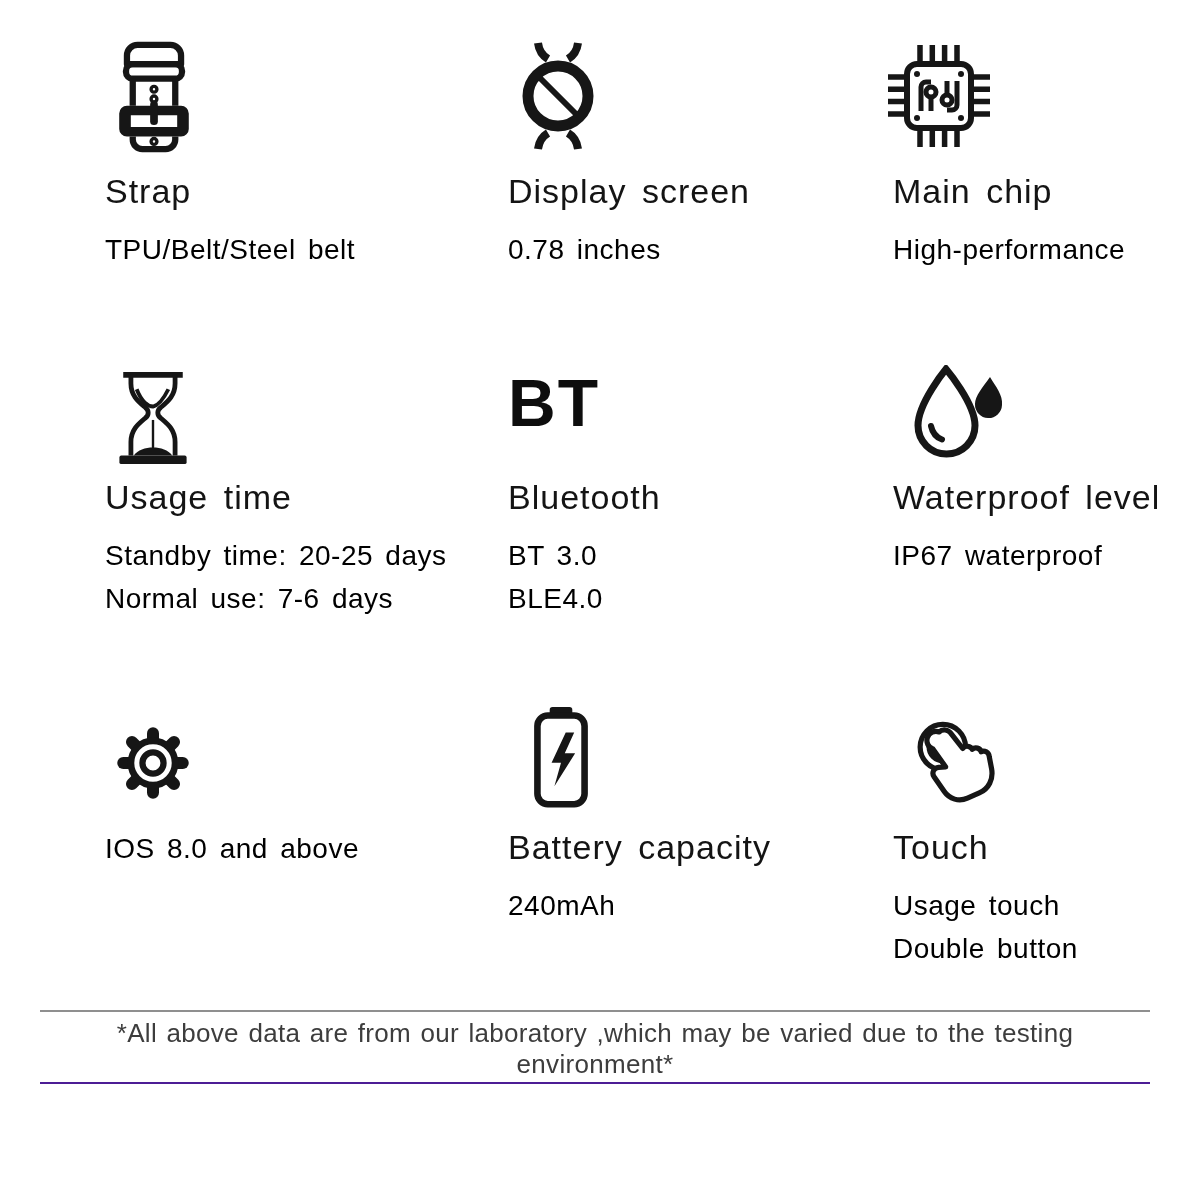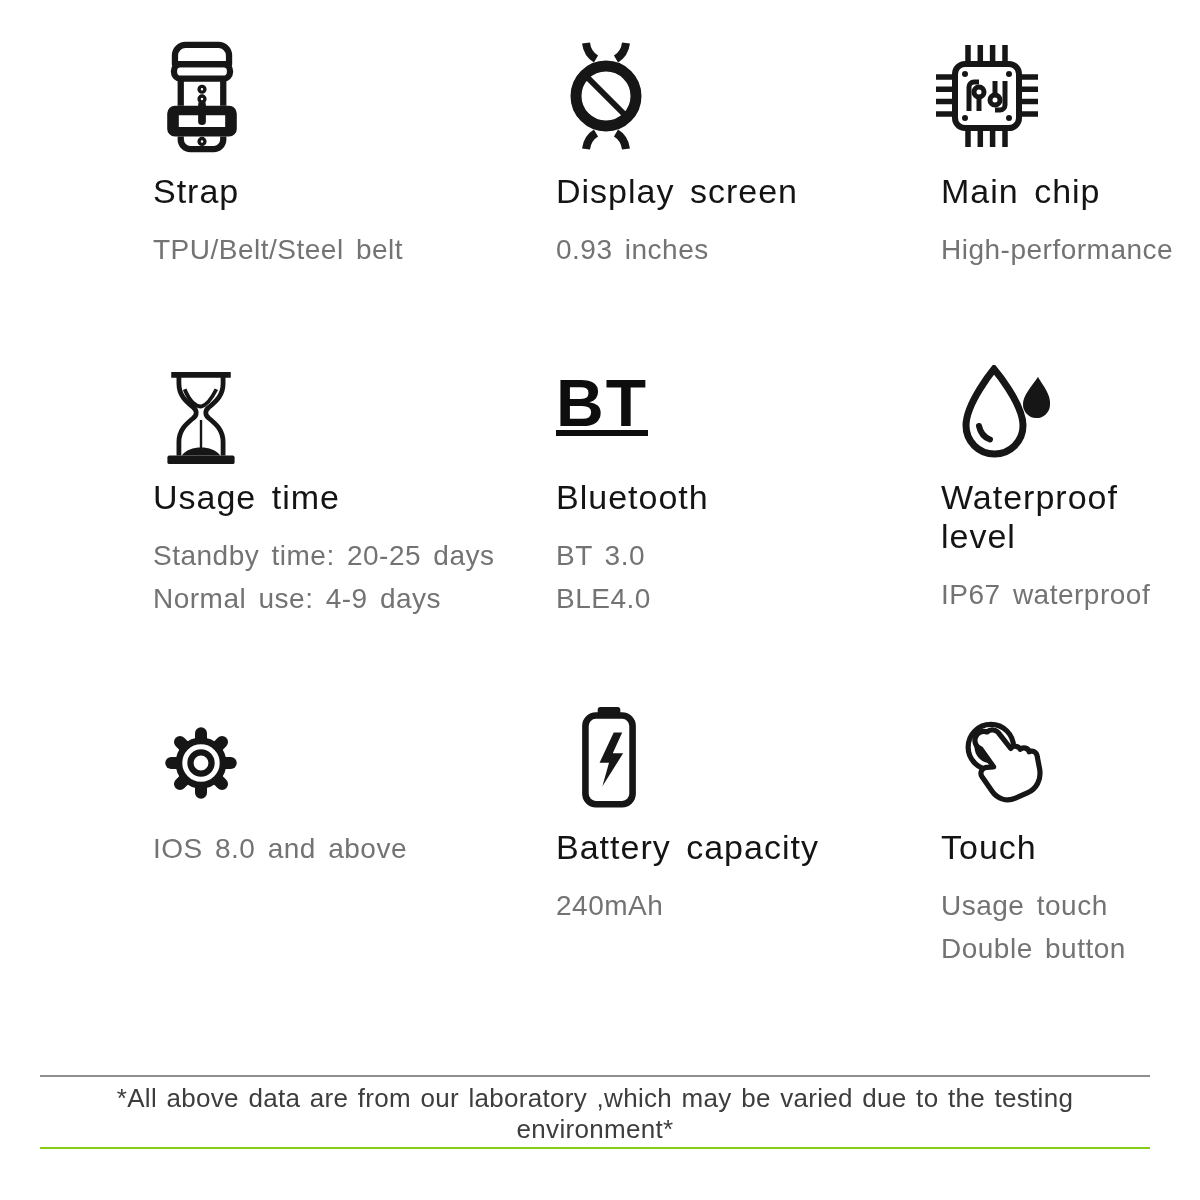--- a/index.html
+++ b/index.html
@@ -7,45 +7,45 @@
     width:1200px;height:1200px;background:#ffffff;position:relative;
     font-family:"Liberation Sans",sans-serif;overflow:hidden;
     -webkit-font-smoothing:antialiased;
   }
   .grid{
     position:absolute;top:0;left:0;
     display:grid;
     grid-template-columns:403px 385px 307px;
     padding:40px 0 0 105px;
   }
-  .cell{display:block;margin-left:48px;}
+  .cell{display:block;}
   .r1{height:325px;}
   .r2{height:340px;}
   .r3{height:260px;}
   .icon-area{display:flex;align-items:flex-start;}
   .r1 .icon-area{height:132px;}
   .r2 .icon-area{height:113px;}
   .r3 .icon-area{height:123px;}
   .title{
     font-size:34px;font-weight:400;color:#141414;
     letter-spacing:1px;word-spacing:5px;line-height:1.15;
     margin:0 0 18px 0;
   }
   .sub{
-    font-size:28px;color:#737373;letter-spacing:0.5px;word-spacing:4px;
+    font-size:28px;color:#000000;letter-spacing:0.5px;word-spacing:4px;
     line-height:1.52;
   }
   .bt-mark{
     font-size:66px;font-weight:700;color:#0d0d0d;letter-spacing:2px;
-    line-height:1;margin-top:5px;text-decoration:underline;
+    line-height:1;margin-top:5px;
   }
   .icn{display:block;}
   .footer{
-    position:absolute;top:1075px;left:40px;width:1110px;
-    border-top:2px solid #8f8f8f;border-bottom:2px solid #84cc16;
+    position:absolute;top:1010px;left:40px;width:1110px;
+    border-top:2px solid #8f8f8f;border-bottom:2px solid #4c1d95;
     padding:6px 0 2px;
   }
   .footer-text{
     width:1075px;margin:0 auto;text-align:center;
     font-size:26px;color:#3d3d3d;letter-spacing:0.3px;word-spacing:2px;
     line-height:1.2;
   }
 </style>
 </head>
 <body>
@@ -78,21 +78,21 @@
     <div class="icon-area">
       <svg class="icn" width="100" height="112" viewBox="0 0 100 112">
         <g fill="none" stroke="#161616">
           <path d="M30,3 c1,8 5,13 10,16 M70,3 c-1,8 -5,13 -10,16 M30,109 c1,-8 5,-13 10,-16 M70,109 c-1,-8 -5,-13 -10,-16" stroke-width="8"></path>
           <circle cx="50" cy="56" r="30" stroke-width="11"></circle>
           <path d="M30,36 L70,76" stroke-width="6"></path>
         </g>
       </svg>
     </div>
     <div class="title">Display screen</div>
-    <div class="sub">0.93 inches</div>
+    <div class="sub">0.78 inches</div>
   </div>
 
   <div class="cell r1">
     <div class="icon-area">
       <svg class="icn" width="112" height="112" viewBox="0 0 112 112" style="margin-left:-10px;">
         <g fill="none" stroke="#161616" stroke-width="5.5">
           <path d="M37,5 V21 M49.3,5 V21 M61.6,5 V21 M74,5 V21"></path>
           <path d="M37,91 V107 M49.3,91 V107 M61.6,91 V107 M74,91 V107"></path>
           <path d="M5,37 H21 M5,49.3 H21 M5,61.6 H21 M5,74 H21"></path>
           <path d="M91,37 H107 M91,49.3 H107 M91,61.6 H107 M91,74 H107"></path>
@@ -127,21 +127,21 @@
           <path d="M73,5 v9 c0,13 -8,19 -15,25 c-4,3 -4,8 0,11 c7,6 15,12 15,25 v14"></path>
         </g>
         <path d="M33,20 c5,13 12,18 17,18 c5,-1 11,-8 16,-18" fill="none" stroke="#161616" stroke-width="4"></path>
         <path d="M50,52 V87" fill="none" stroke="#161616" stroke-width="2.5"></path>
         <path d="M30,89 c8,-11 32,-11 40,0 z" fill="#161616"></path>
         <rect x="15" y="89" width="70" height="9" rx="2" fill="#161616"></rect>
       </svg>
     </div>
     <div class="title">Usage time</div>
     <div class="sub">Standby time: 20-25 days</div>
-    <div class="sub">Normal use: 4-9 days</div>
+    <div class="sub">Normal use: 7-6 days</div>
   </div>
 
   <div class="cell r2">
     <div class="icon-area">
       <div class="bt-mark">BT</div>
     </div>
     <div class="title">Bluetooth</div>
     <div class="sub">BT 3.0</div>
     <div class="sub">BLE4.0</div>
   </div>

